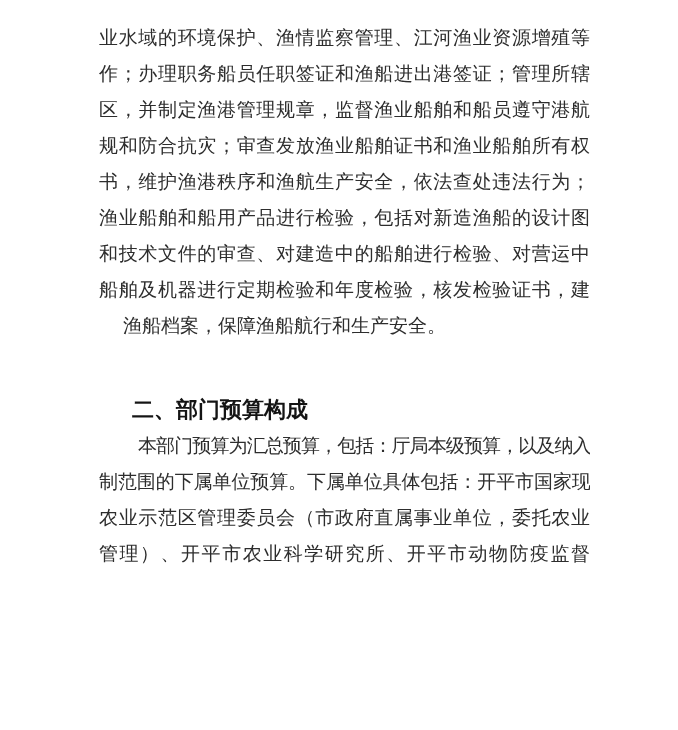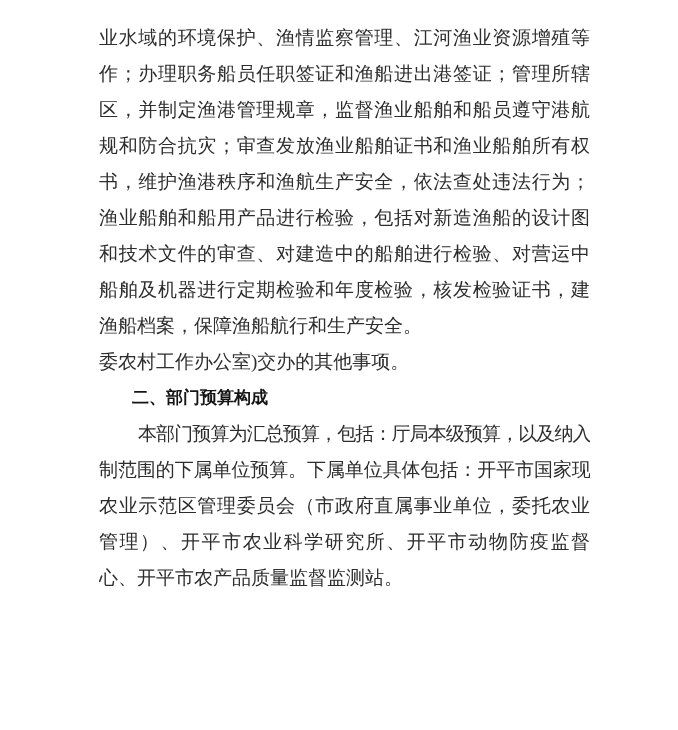--- a/index.html
+++ b/index.html
@@ -24,58 +24,58 @@
     color: #2d2d2d;
     text-align: justify;
     text-align-last: justify;
     text-justify: inter-character;
     white-space: normal;
     overflow: hidden;
     height: 36px;
   }
   .line.para-end {
     text-align-last: left;
+    margin-left: 24px;
   }
   .line.first-indent {
     text-indent: 39px;
   }
   .line.tight1 { letter-spacing: -1.6px; }
   .line.tight2 { letter-spacing: -0.8px; }
   .heading {
     font-family: "Liberation Sans", "DejaVu Sans", sans-serif;
     font-weight: 700;
-    font-size: 17px;
+    font-size: 22px;
     line-height: 36px;
     height: 36px;
     color: #141414;
     padding-left: 33px;
     text-align: right;
     text-align-last: left;
+    margin-top: 48px;
   }
 </style>
 </head>
 <body>
 
 <div class="page">
   <div class="content">
 
     <div class="line">业水域的环境保护、渔情监察管理、江河渔业资源增殖等工</div>
     <div class="line">作；办理职务船员任职签证和渔船进出港签证；管理所辖航</div>
     <div class="line">区，并制定渔港管理规章，监督渔业船舶和船员遵守港航法</div>
     <div class="line">规和防合抗灾；审查发放渔业船舶证书和渔业船舶所有权证</div>
     <div class="line">书，维护渔港秩序和渔航生产安全，依法查处违法行为；对</div>
     <div class="line">渔业船舶和船用产品进行检验，包括对新造渔船的设计图纸</div>
     <div class="line">和技术文件的审查、对建造中的船舶进行检验、对营运中的</div>
     <div class="line">船舶及机器进行定期检验和年度检验，核发检验证书，建立</div>
     <div class="line para-end">渔船档案，保障渔船航行和生产安全。</div>
 
-    <div class="line para-end">委农村工作办公室)交办的其他事项。</div>
 
     <div class="heading">二、部门预算构成</div>
 
     <div class="line first-indent tight1">本部门预算为汇总预算，包括：厅局本级预算，以及纳入编</div>
     <div class="line tight2">制范围的下属单位预算。下属单位具体包括：开平市国家现代</div>
     <div class="line">农业示范区管理委员会（市政府直属事业单位，委托农业局</div>
     <div class="line">管理）、开平市农业科学研究所、开平市动物防疫监督所、</div>
-    <div class="line para-end">心、开平市农产品质量监督监测站。</div>
 
   </div>
 </div>
 
 </body></html>

